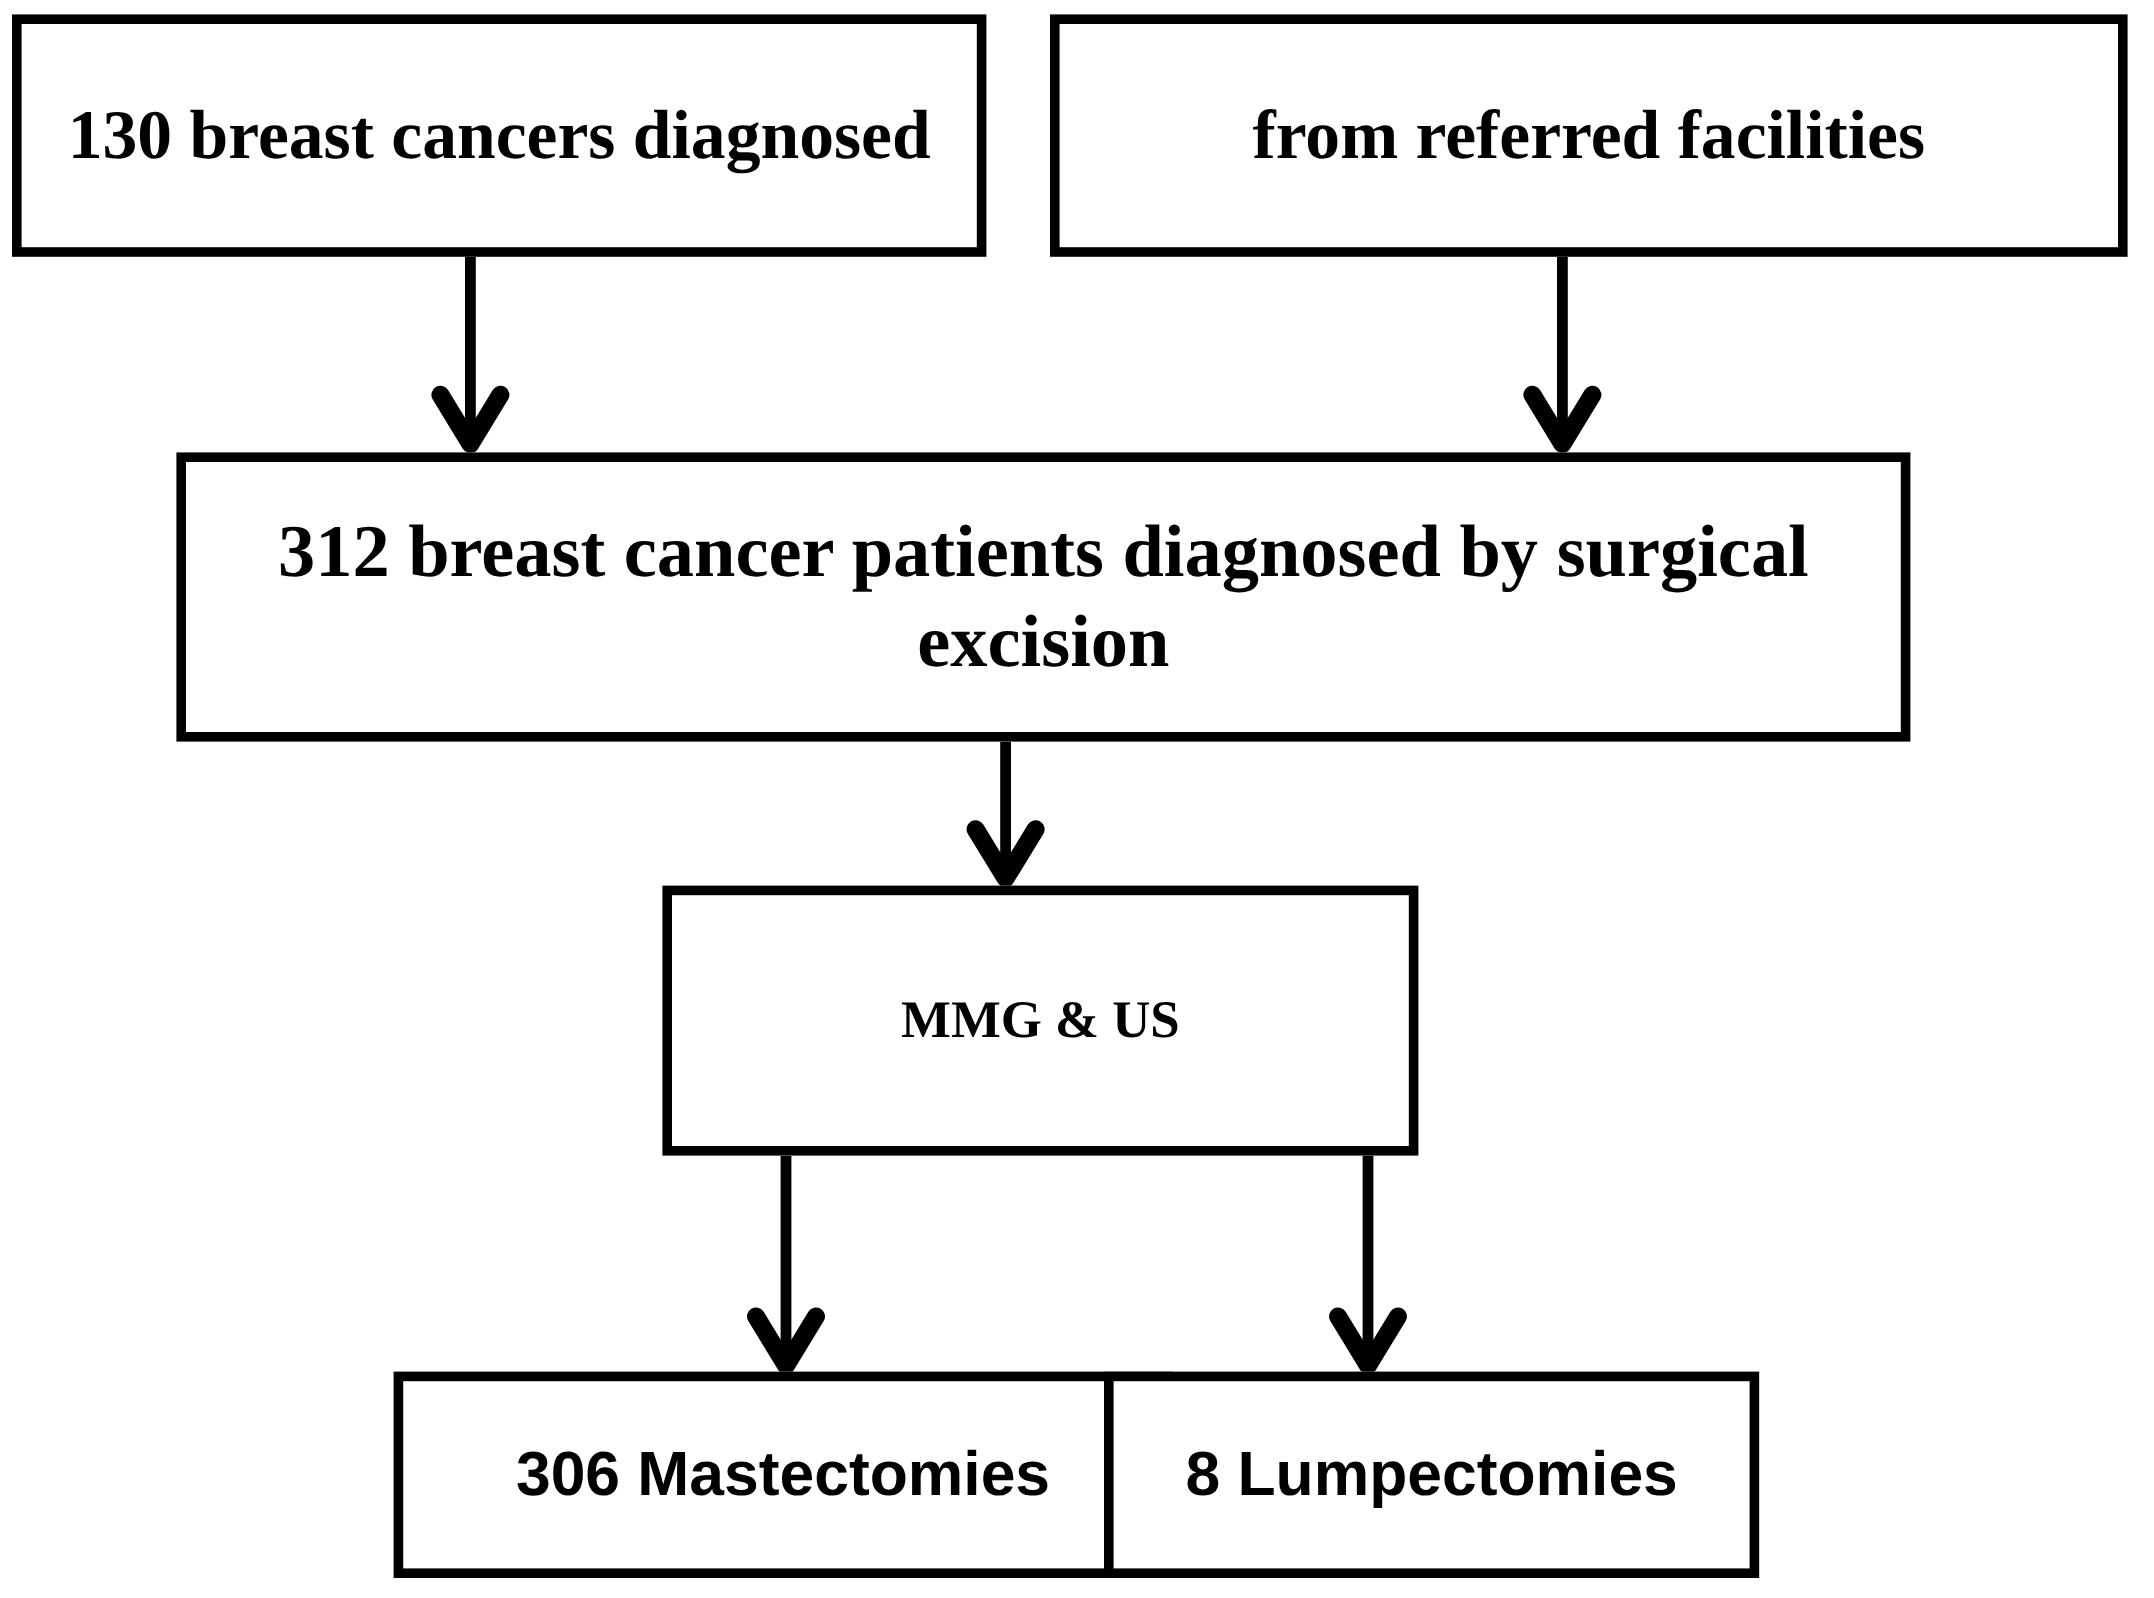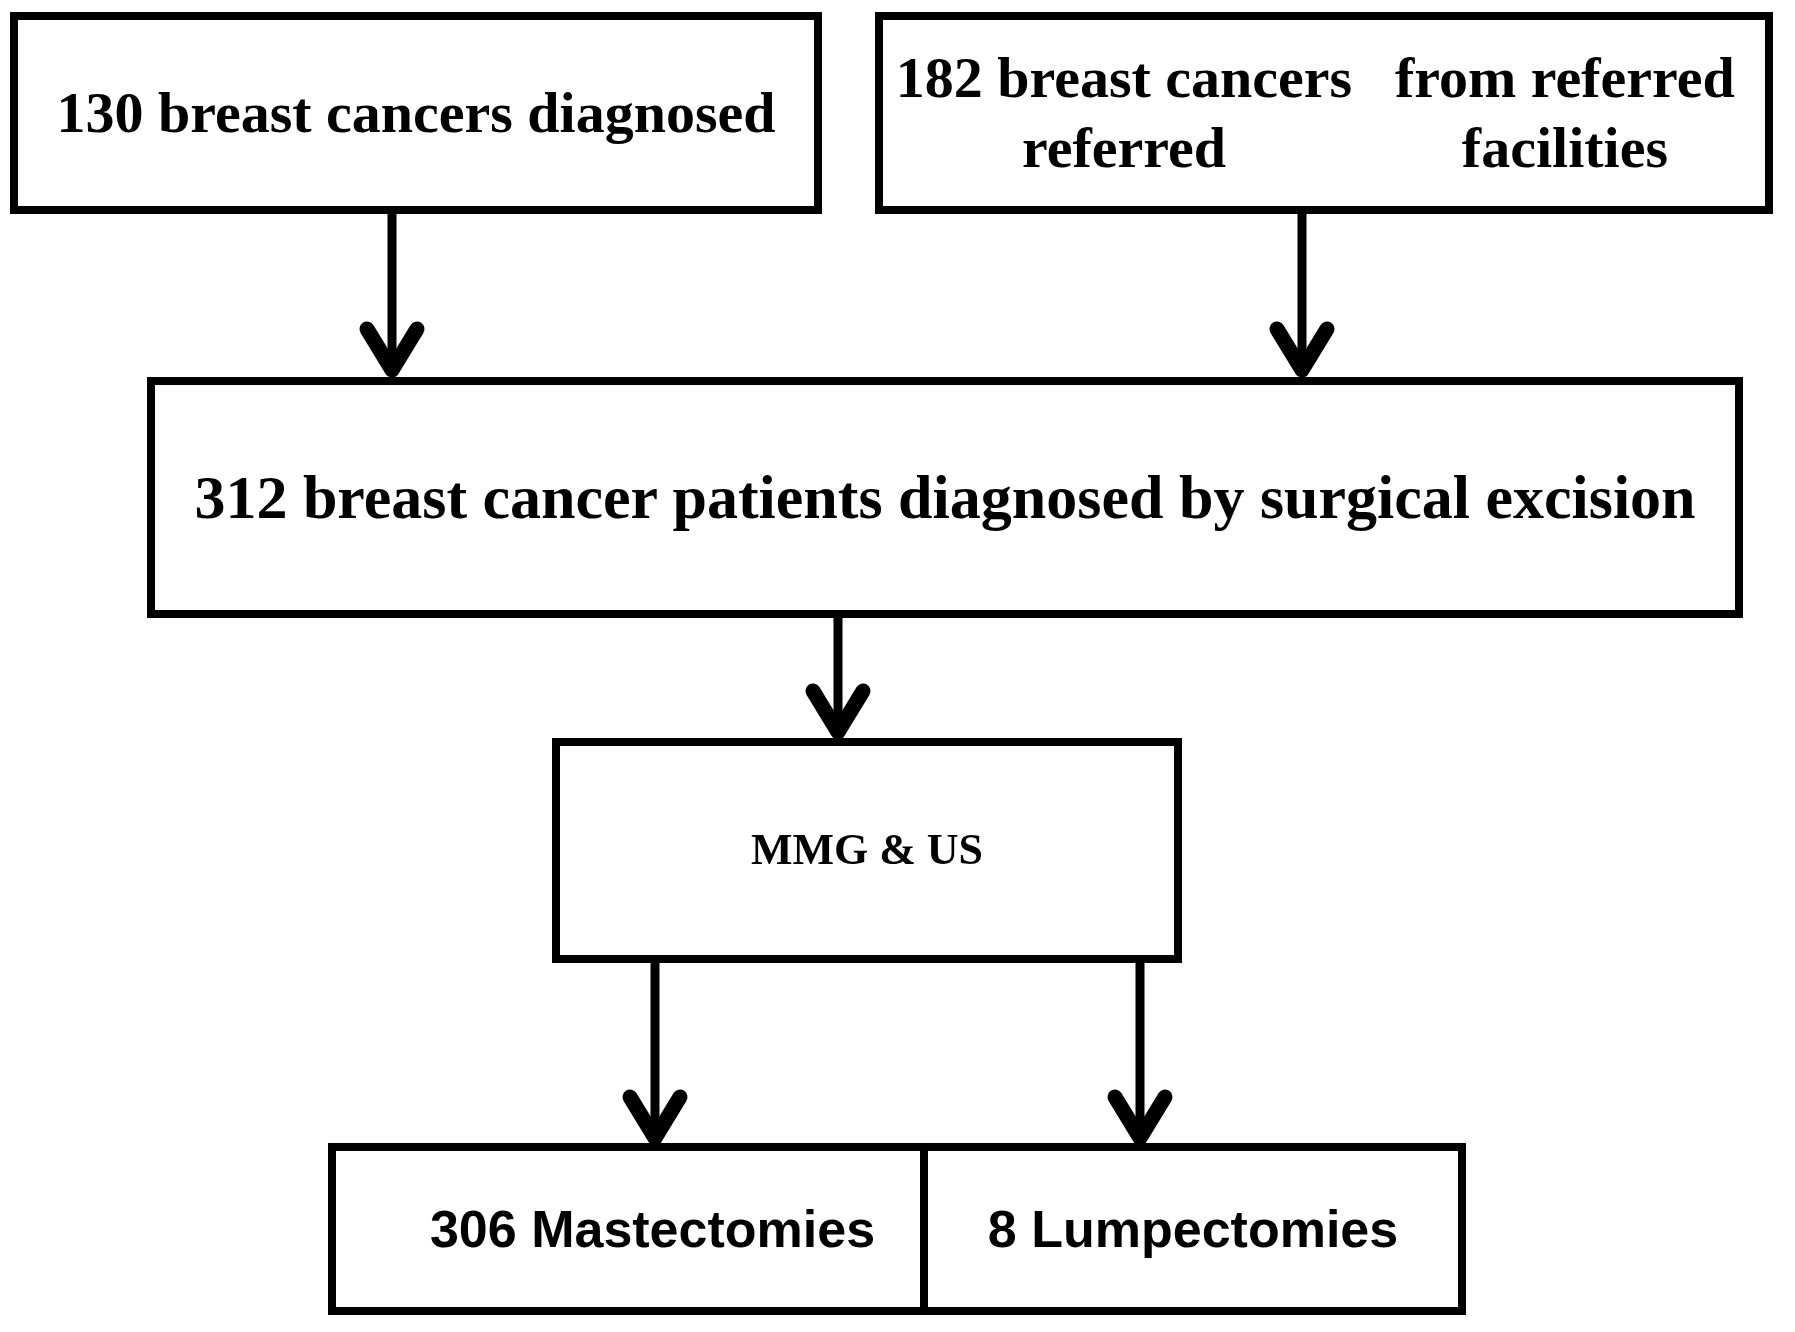--- a/index.html
+++ b/index.html
@@ -28,21 +28,21 @@
     text-align: center;
     box-sizing: border-box;
     font-weight: bold;
   }
   .line { white-space: pre-wrap; }
   .serif-node { font-family: "Liberation Serif", serif; }
   .sans-node  { font-family: "Liberation Sans", sans-serif; }
 
   #node-diagnosed-center  { left: 10px;  top: 12px;   width: 812px;  height: 202px; font-size: 58px; line-height: 1.2; }
   #node-referred-external { left: 875px; top: 12px;   width: 898px;  height: 202px; font-size: 58px; line-height: 1.2; }
-  #node-surgical-excision { left: 147px; top: 377px;  width: 1596px; height: 241px; font-size: 62px; line-height: 1.2; }
+  #node-surgical-excision { left: 147px; top: 377px;  width: 1445px; height: 241px; font-size: 62px; line-height: 1.2; }
   #node-mmg-us            { left: 552px; top: 738px;  width: 630px;  height: 225px; font-size: 44px; line-height: 1.2; }
   #node-mastectomies      { left: 328px; top: 1143px; width: 649px;  height: 172px; font-size: 52px; line-height: 1.2; }
   #node-lumpectomies      { left: 920px; top: 1143px; width: 546px;  height: 172px; font-size: 52px; line-height: 1.2; }
 
   .arrow-shaft {
     stroke: #000000;
     stroke-width: 9;
     fill: none;
   }
   .arrow-head {
@@ -84,21 +84,20 @@
       <line class="arrow-shaft" x1="1140" y1="963" x2="1140" y2="1130"></line>
       <path class="arrow-head" d="M 1115 1097 L 1140 1138 L 1165 1097"></path>
     </g>
   </svg>
 
   <div id="node-diagnosed-center" class="node serif-node">
     <div class="line">130 breast cancers diagnosed</div>
   </div>
 
   <div id="node-referred-external" class="node serif-node">
-    <div class="line">182 breast cancers referred</div>
     <div class="line">from referred facilities</div>
   </div>
 
   <div id="node-surgical-excision" class="node serif-node">
     <div class="line">312 breast cancer patients diagnosed by surgical excision</div>
   </div>
 
   <div id="node-mmg-us" class="node serif-node">
     <div class="line">MMG &amp; US</div>
   </div>

